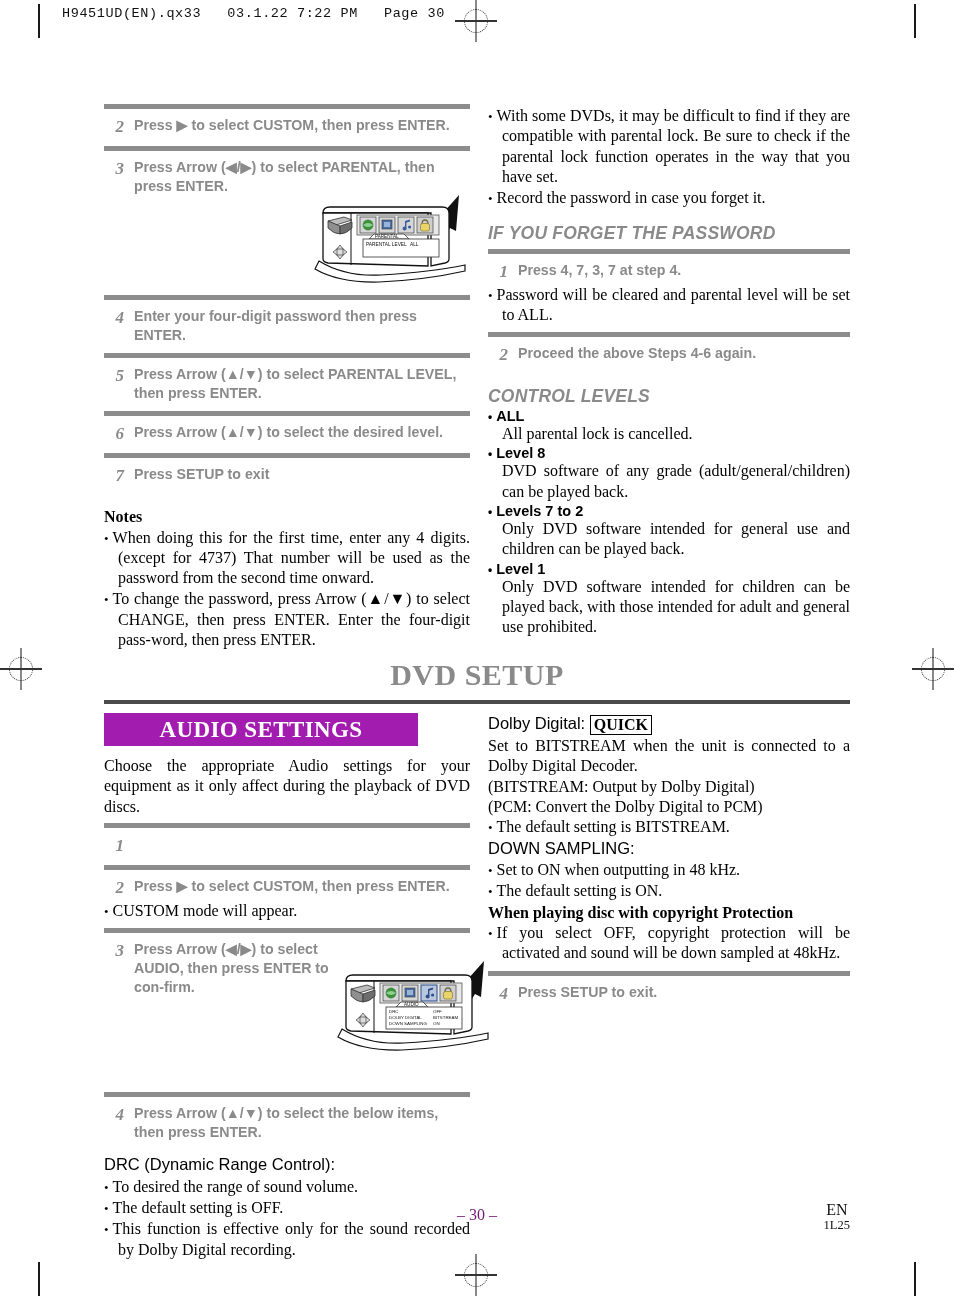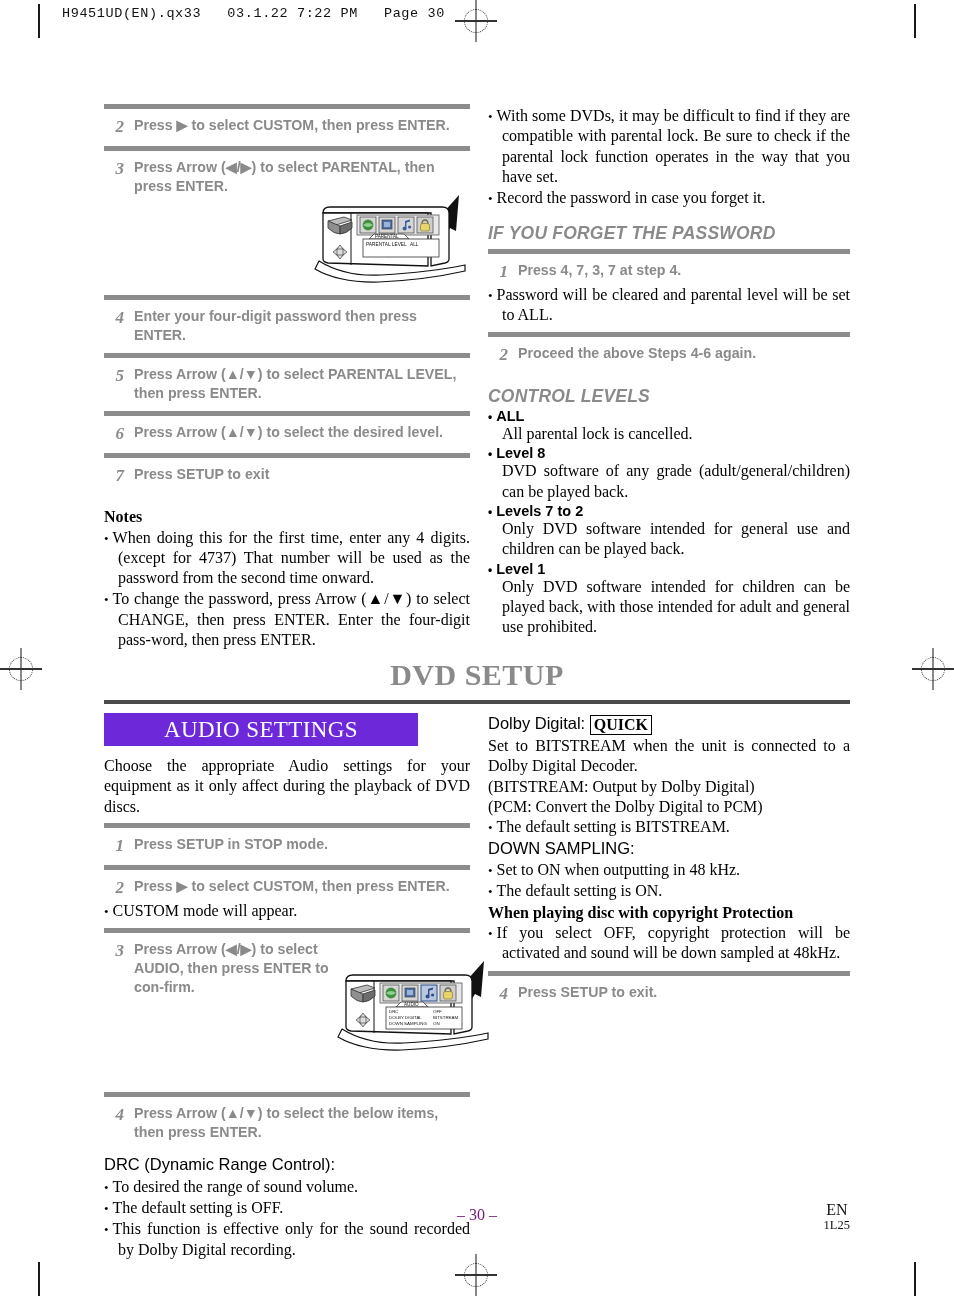--- a/index.html
+++ b/index.html
@@ -86,22 +86,22 @@
   .dvd-setup {
     position:absolute; left:104px; top:658px; width:746px;
     text-align:center;
     font-family:"Liberation Serif", serif;
     font-weight:bold; font-size:30px; color:#8a8a8a; letter-spacing:0.5px;
   }
   .dvd-rule { position:absolute; left:104px; top:700px; width:746px; height:4px; background:#4a4a4a; }
 
   .audio-banner {
     position:absolute; left:104px; top:713px; width:314px; height:33px;
-    background:#6d28d9; color:#ffffff;
-    font-family:"Liberation Serif", serif; font-weight:normal; font-size:23px;
+    background:#a21caf; color:#ffffff;
+    font-family:"Liberation Serif", serif; font-weight:bold; font-size:23px;
     display:flex; align-items:center; justify-content:center; letter-spacing:0.4px;
   }
 
   .sans-line {
     font-family:"Liberation Sans", sans-serif;
     font-size:16.5px; line-height:1.3; margin:2px 0 0 0;
   }
   .quick-box {
     display:inline-block; border:1.6px solid #000; padding:0 3px;
     font-family:"Liberation Serif", serif; font-weight:bold; font-size:16px;
@@ -286,21 +286,20 @@
   <div class="dvd-setup">DVD SETUP</div>
   <div class="dvd-rule"></div>
   <div class="audio-banner">AUDIO SETTINGS</div>
 
   <div style="position:absolute;left:104px;top:752px;width:366px;">
     <p class="serif-p">Choose the appropriate Audio settings for your equipment as it only affect during the playback of DVD discs.</p>
 
     <div class="sep"></div>
     <div class="step">
       <div class="num">1</div>
-      <div class="txt">Press SETUP in STOP mode.</div>
     </div>
 
     <div class="sep"></div>
     <div class="step" style="padding-bottom:1px;">
       <div class="num">2</div>
       <div class="txt">Press ▶ to select CUSTOM, then press ENTER.</div>
     </div>
     <p class="bullet" style="margin-bottom:7px;">CUSTOM mode will appear.</p>
 
     <div class="sep"></div>

